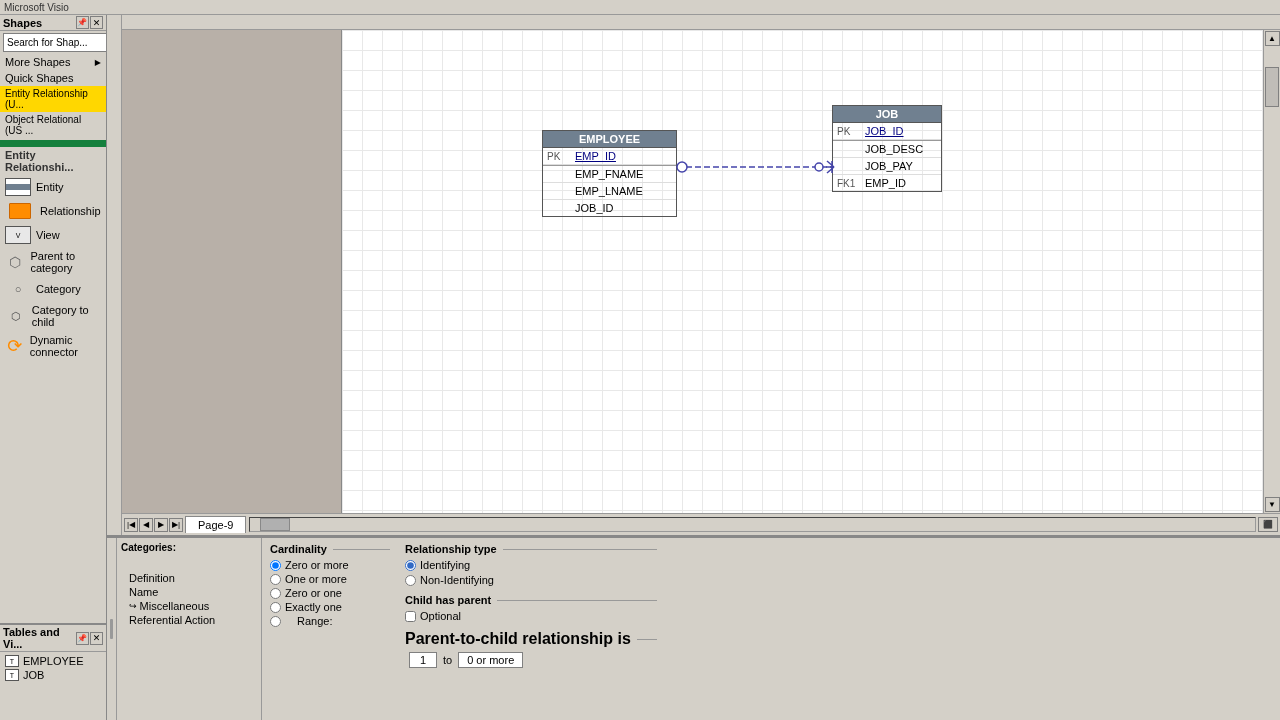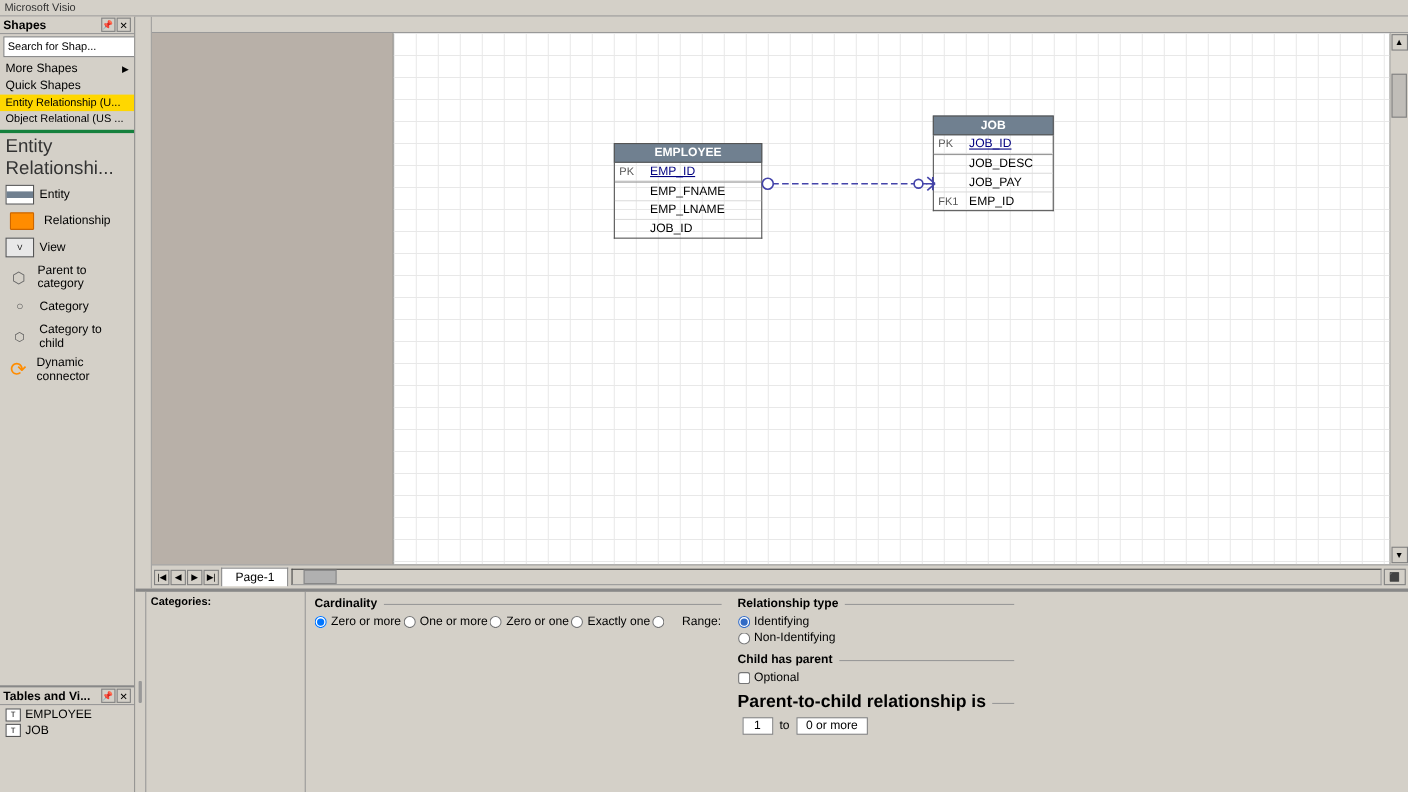--- a/index.html
+++ b/index.html
@@ -9,21 +9,21 @@
 <body>
 
 <div style="width:1280px; height:720px; display:flex; flex-direction:column; background:#d4d0c8; overflow:hidden;">
 
   <div style="height:15px; background:#d4d0c8; border-bottom:1px solid #999; display:flex; align-items:center; padding:0 4px; font-size:10px; color:#333;">
     <span>Microsoft Visio</span>
   </div>
 
   <div style="flex:1; display:flex; overflow:hidden;">
 
-    <div style="width:123px; background:#d4d0c8; border-right:1px solid #888; display:flex; flex-direction:column; overflow:hidden; flex-shrink:0;">
+    <div style="width:107px; background:#d4d0c8; border-right:1px solid #888; display:flex; flex-direction:column; overflow:hidden; flex-shrink:0;">
 
       <div style="flex:1; display:flex; flex-direction:column; overflow:hidden; border-bottom:2px solid #888;">
 
         <div style="background:#d4d0c8; border-bottom:1px solid #999; display:flex; align-items:center; justify-content:space-between; padding:1px 3px; flex-shrink:0;">
           <span style="font-size:11px; font-weight:bold;">Shapes</span>
           <div style="display:flex; gap:1px;">
             <div style="width:13px;height:13px;background:#d4d0c8;border:1px solid #808080;font-size:8px;display:flex;align-items:center;justify-content:center;cursor:pointer;">📌</div>
             <div style="width:13px;height:13px;background:#d4d0c8;border:1px solid #808080;font-size:9px;display:flex;align-items:center;justify-content:center;cursor:pointer;">✕</div>
           </div>
         </div>
@@ -40,21 +40,21 @@
         <div style="padding:2px 5px;font-size:11px;cursor:pointer;display:flex;align-items:center;justify-content:space-between;flex-shrink:0;">
           <span>Quick Shapes</span>
         </div>
         <div style="padding:2px 5px;font-size:11px;cursor:pointer;background:#ffd700;display:flex;align-items:center;justify-content:space-between;flex-shrink:0;">
           <span style="font-size:10px;">Entity Relationship (U...</span>
         </div>
         <div style="padding:2px 5px;font-size:10px;cursor:pointer;display:flex;align-items:center;justify-content:space-between;flex-shrink:0;">
           <span>Object Relational (US ...</span>
         </div>
 
-        <div style="padding:2px 5px;font-size:17px;font-weight:normal;color:#333;border-top:3px solid #15803d;margin-top:2px;flex-shrink:0;">Entity Relationshi...</div>
+        <div style="padding:2px 5px;font-size:11px;font-weight:bold;color:#333;border-top:7px solid #15803d;margin-top:2px;flex-shrink:0;">Entity Relationshi...</div>
 
         <div style="overflow-y:auto; flex:1;">
 
           <div style="display:flex;align-items:center;gap:5px;padding:3px 5px;cursor:pointer;">
             <div style="width:26px;height:18px;border:1px solid #555;background:white;display:flex;align-items:center;justify-content:center;">
               <div style="width:100%;height:6px;background:#708090;"></div>
             </div>
             <span style="font-size:11px;">Entity</span>
           </div>
 
@@ -197,49 +197,58 @@
             </div>
           </div>
 
           <div style="height:22px;background:#d4d0c8;border-top:1px solid #999;display:flex;align-items:center;padding:0;">
             <div style="display:flex;align-items:center;padding:0 2px;gap:1px;">
               <div style="width:14px;height:14px;background:#d4d0c8;border:1px solid #808080;font-size:8px;display:flex;align-items:center;justify-content:center;cursor:pointer;">|◀</div>
               <div style="width:14px;height:14px;background:#d4d0c8;border:1px solid #808080;font-size:8px;display:flex;align-items:center;justify-content:center;cursor:pointer;">◀</div>
               <div style="width:14px;height:14px;background:#d4d0c8;border:1px solid #808080;font-size:8px;display:flex;align-items:center;justify-content:center;cursor:pointer;">▶</div>
               <div style="width:14px;height:14px;background:#d4d0c8;border:1px solid #808080;font-size:8px;display:flex;align-items:center;justify-content:center;cursor:pointer;">▶|</div>
             </div>
-            <div style="padding:2px 12px;background:white;border:1px solid #888;border-bottom:none;font-size:11px;cursor:pointer;margin-right:1px;">Page-1</div>
+            <div style="padding:2px 12px;background:white;border:1px solid #888;border-bottom:none;font-size:11px;cursor:pointer;margin-right:1px;">Page-9</div>
             <div style="flex:1;height:15px;background:#d4d0c8;border:1px inset #999;margin:0 2px;position:relative;">
               <div style="position:absolute;left:10px;top:0;height:100%;width:30px;background:#b0b0b0;border:1px solid #888;"></div>
             </div>
             <div style="width:20px;height:15px;background:#d4d0c8;border:1px solid #808080;font-size:8px;display:flex;align-items:center;justify-content:center;cursor:pointer;margin-right:2px;">⬛</div>
           </div>
         </div>
       </div>
 
       <div style="height:185px;background:#d4d0c8;border-top:3px solid #888;display:flex;flex-direction:column;overflow:hidden;flex-shrink:0;">
 
         <div style="display:flex;flex:1;overflow:hidden;">
 
           <div style="width:10px;background:#d4d0c8;border-right:1px solid #999;cursor:ew-resize;display:flex;flex-direction:column;align-items:center;justify-content:center;">
             <div style="width:3px;height:20px;background:#999;border-radius:1px;"></div>
           </div>
 
           <div style="width:145px;border-right:1px solid #999;padding:4px;overflow:hidden;flex-shrink:0;">
             <div style="font-size:10px;font-weight:bold;margin-bottom:18px;">Categories:</div>
+            <div style="padding-left:6px;">
+              <div style="font-size:11px;padding:1px 2px;cursor:pointer;">Definition</div>
+              <div style="font-size:11px;padding:1px 2px;cursor:pointer;">Name</div>
+              <div style="font-size:11px;padding:1px 2px;cursor:pointer;display:flex;align-items:center;gap:3px;">
+                <span style="font-size:9px;">↪</span>
+                <span>Miscellaneous</span>
+              </div>
+              <div style="font-size:11px;padding:1px 2px;cursor:pointer;">Referential Action</div>
+            </div>
           </div>
 
           <div style="flex:1;padding:5px 8px;display:flex;gap:15px;overflow:hidden;">
 
             <div style="display:flex;flex-direction:column;min-width:120px;">
               <div style="display:flex;align-items:center;margin-bottom:4px;">
                 <span style="font-size:11px;font-weight:bold;">Cardinality</span>
                 <div style="flex:1;height:1px;background:#999;margin-left:6px;"></div>
               </div>
-              <div style="display:flex;flex-direction:row;gap:2px;">
+              <div style="display:flex;flex-direction:column;gap:2px;">
                 <label style="display:flex;align-items:center;gap:4px;font-size:11px;cursor:pointer;">
                   <input type="radio" name="cardinality" checked="" style="margin: 0px; width: 11px; height: 11px;">
                   <span>Zero or more</span>
                 </label>
                 <label style="display:flex;align-items:center;gap:4px;font-size:11px;cursor:pointer;">
                   <input type="radio" name="cardinality" style="margin: 0px; width: 11px; height: 11px;">
                   <span>One or more</span>
                 </label>
                 <label style="display:flex;align-items:center;gap:4px;font-size:11px;cursor:pointer;">
                   <input type="radio" name="cardinality" style="margin: 0px; width: 11px; height: 11px;">

